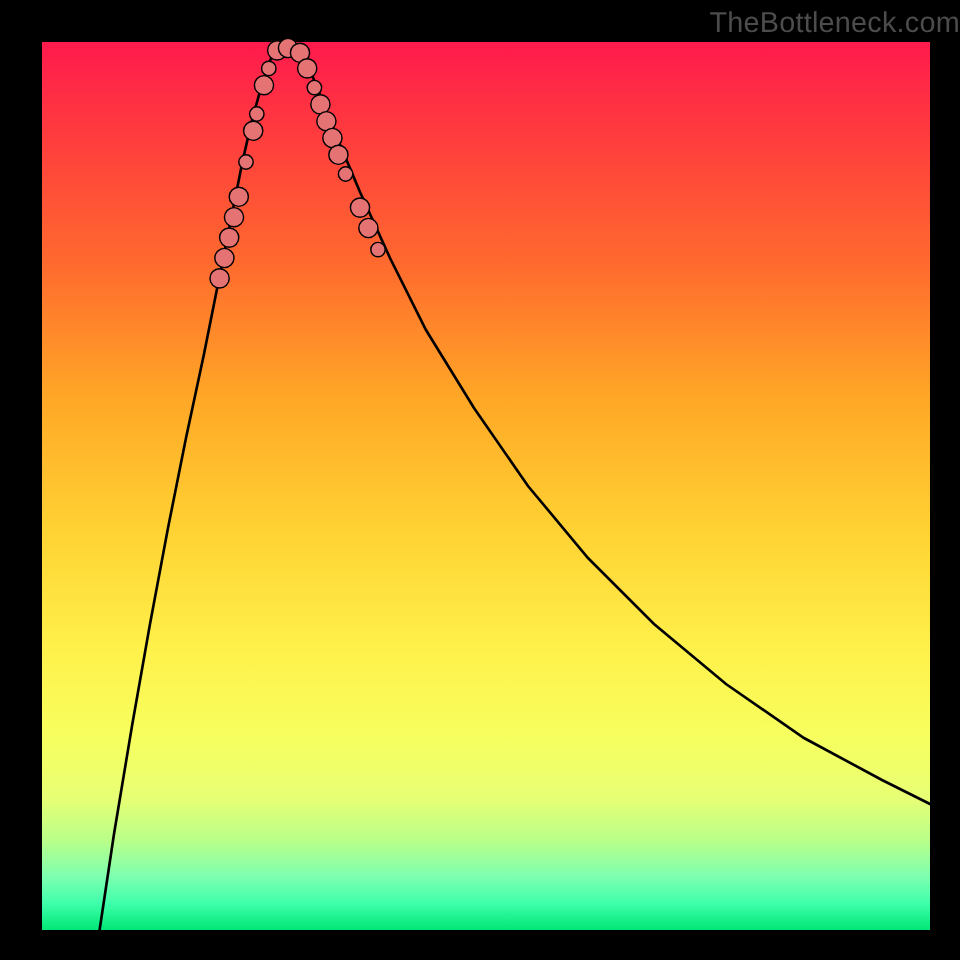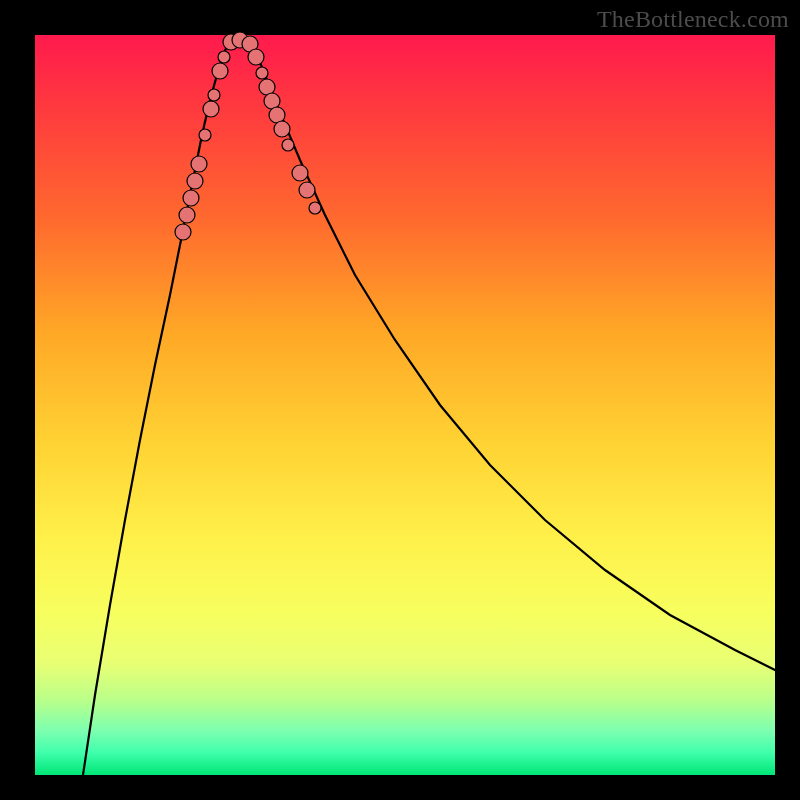--- a/index.html
+++ b/index.html
@@ -37,27 +37,26 @@
       #e8ff74 85%,
       #b8ff8a 90%,
       #7dffb0 94%,
       #3fffab 97%,
       #00e676 100%
     );
   }
   .watermark {
     position: absolute;
     top: 6px;
-    right: 11px;
+    right: 0;
     color: #4c4c4c;
     font-size: 24px;
     font-weight: 500;
     letter-spacing: 0.2px;
     user-select: none;
-    font-family: Liberation Serif, serif;
   }
   svg.curve {
     position: absolute;
     left: 0;
     top: 0;
     width: 740px;
     height: 740px;
     overflow: visible;
   }
   .curve-path {

